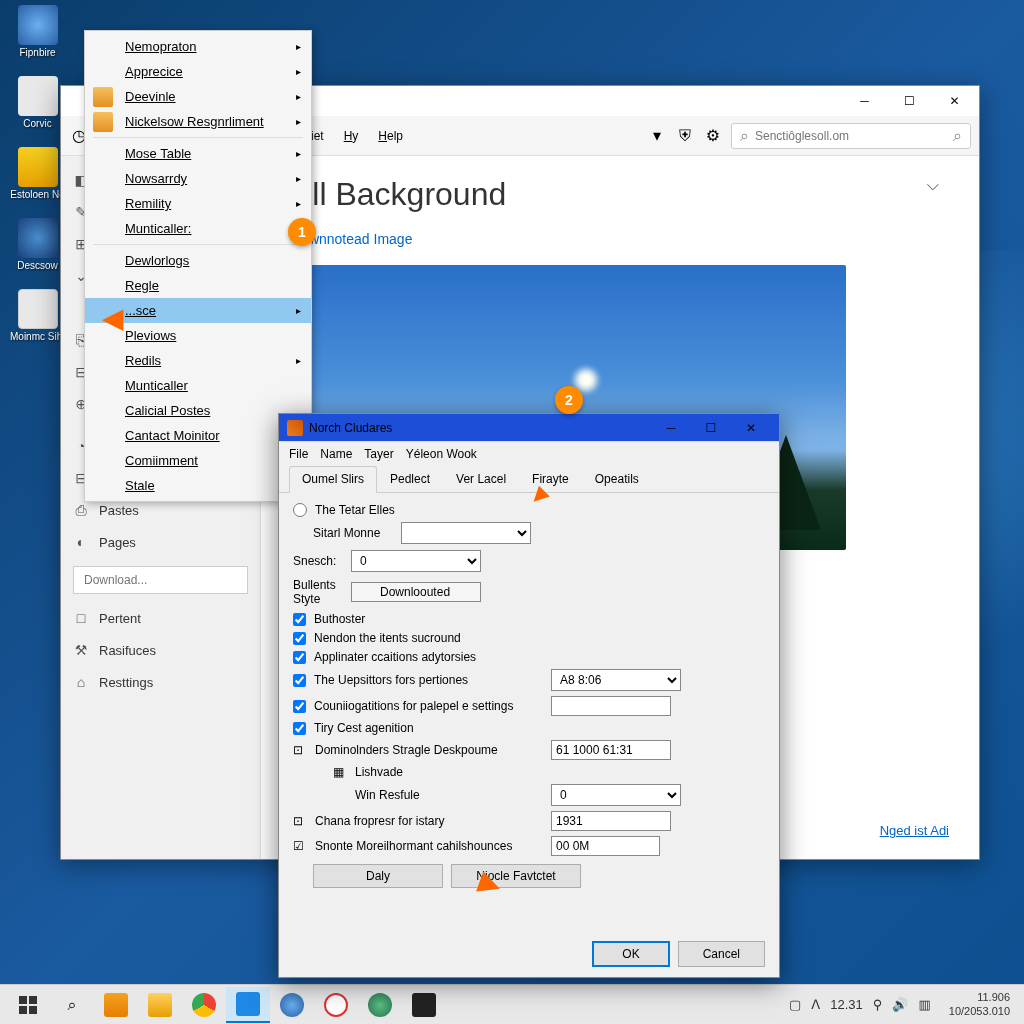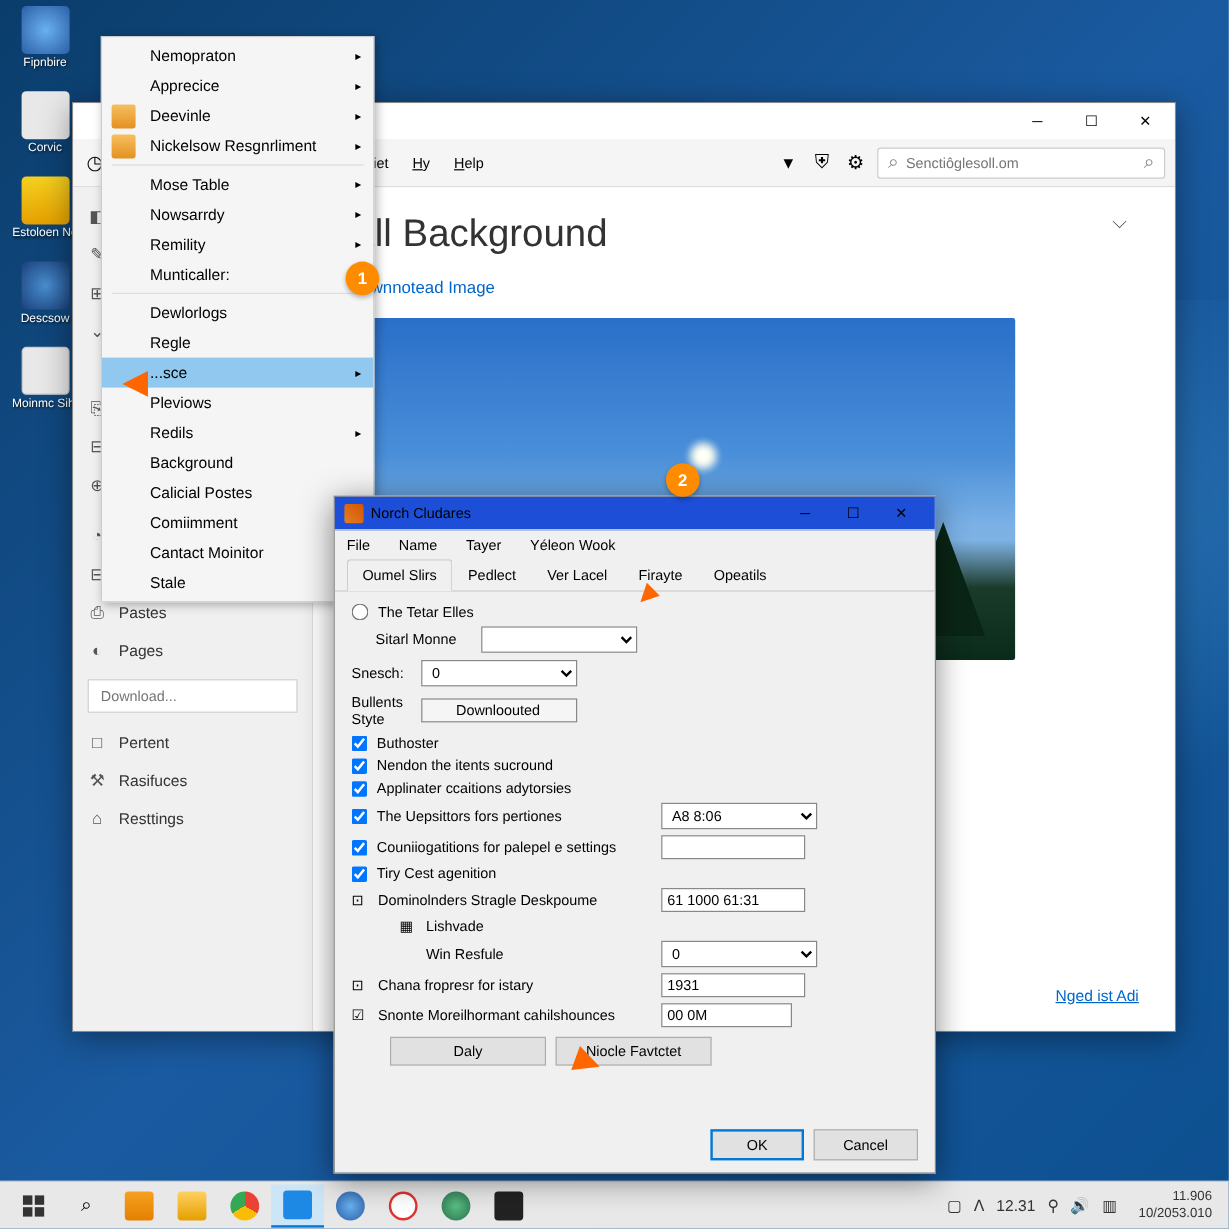--- a/index.html
+++ b/index.html
@@ -38,47 +38,47 @@
 .download-link { color: #0066cc; font-size: 14px; margin-bottom: 18px; display: block; cursor: pointer; }
 .bg-image { width: 555px; height: 285px; background: linear-gradient(to bottom, #2a6fc9 0%, #4a8fd9 40%, #7ab0e5 60%, #9ac5ec 100%); border-radius: 2px; position: relative; overflow: hidden; margin-top: 12px; }
 .bg-image .sun { position: absolute; top: 100px; left: 280px; width: 30px; height: 30px; background: radial-gradient(circle, #fff 0%, #ffe 30%, transparent 70%); border-radius: 50%; filter: blur(2px); }
 .bg-image .trees { position: absolute; bottom: 0; left: 0; right: 0; height: 100px; background: linear-gradient(to top, #0a2a1a 0%, #1a3a2a 60%, transparent 100%); }
 .bg-image .tree-shapes { position: absolute; bottom: 10px; left: 0; right: 0; height: 120px; }
 .content-footer { position: absolute; bottom: 20px; right: 30px; padding-left: 36px; }
 .content-footer a { color: #0066cc; font-size: 13px; text-decoration: underline; cursor: pointer; }
 .dropdown-arrow { position: absolute; top: 20px; right: 40px; font-size: 16px; color: #555; }
 
 
-.context-menu { position: absolute; left: 84px; top: 30px; width: 228px; background: #f5f5f5; border: 1px solid #ccc; box-shadow: 2px 2px 8px rgba(0,0,0,0.3); z-index: 100; padding: 3px 0; }
+.context-menu { position: absolute; left: 84px; top: 30px; width: 228px; background: #f5f5f5; border: 1px solid #ccc; box-shadow: 2px 2px 8px rgba(0,0,0,0.3); z-index: 100; padding: 3px 0; text-decoration: underline; }
 .menu-item { padding: 5px 30px 5px 40px; font-size: 13px; cursor: pointer; position: relative; display: flex; align-items: center; }
 .menu-item.highlighted { background: #90c8f0; }
 .menu-item .arrow { position: absolute; right: 10px; font-size: 10px; }
 .menu-item .menu-icon { position: absolute; left: 8px; width: 20px; height: 20px; }
 .menu-separator { height: 1px; background: #ddd; margin: 3px 8px; }
 
 
 .dialog { position: absolute; left: 278px; top: 413px; width: 502px; height: 565px; background: #f0f0f0; border: 1px solid #888; box-shadow: 0 5px 25px rgba(0,0,0,0.5); z-index: 200; }
 .dialog-titlebar { height: 28px; background: #1d4ed8; display: flex; align-items: center; padding: 0 8px; border-bottom: 1px solid #ddd; }
 .dialog-title { font-size: 12px; flex: 1; display: flex; align-items: center; gap: 6px; }
 .dialog-title-icon { width: 16px; height: 16px; background: linear-gradient(45deg, #e67e22, #d35400); border-radius: 2px; }
 .dialog-titlebar .titlebar-btn { width: 40px; height: 26px; }
-.dialog-menubar { height: 24px; display: flex; align-items: center; padding: 0 10px; gap: 24px; font-size: 12px; }
+.dialog-menubar { height: 24px; display: flex; align-items: center; padding: 0 10px; gap: 12px; font-size: 12px; }
 .dialog-tabs { display: flex; padding: 0 10px; border-bottom: 1px solid #ccc; font-size: 12px; }
 .dialog-tab { padding: 5px 12px; cursor: pointer; border: 1px solid transparent; }
 .dialog-tab.active { background: #f0f0f0; border: 1px solid #ccc; border-bottom: 1px solid #f0f0f0; margin-bottom: -1px; border-radius: 3px 3px 0 0; }
 .dialog-body { padding: 10px 14px; font-size: 12px; }
 .dialog-row { display: flex; align-items: center; margin-bottom: 6px; gap: 8px; min-height: 22px; }
 .dialog-label { width: 50px; font-size: 12px; }
 .dialog-select { flex: 0 0 130px; height: 22px; border: 1px solid #888; background: white; font-size: 12px; padding: 0 4px; }
 .dialog-input { height: 20px; border: 1px solid #888; background: white; font-size: 12px; padding: 0 4px; }
 .dialog-check { display: flex; align-items: center; gap: 8px; margin-bottom: 5px; font-size: 12px; }
 .dialog-check input { width: 14px; height: 14px; }
 .dialog-check-row { display: flex; align-items: center; gap: 8px; margin-bottom: 5px; }
 .dialog-check-label { flex: 0 0 250px; font-size: 12px; display: flex; align-items: center; gap: 8px; }
-.dialog-btn-row { display: flex; gap: 8px; margin-top: 8px; margin-left: 32px; }
+.dialog-btn-row { display: flex; gap: 8px; margin-top: 8px; margin-left: 20px; }
 .dialog-btn { padding: 4px 24px; background: #e1e1e1; border: 1px solid #adadad; font-size: 12px; cursor: pointer; }
 .dialog-footer { position: absolute; bottom: 10px; right: 14px; display: flex; gap: 8px; }
 .dialog-footer .dialog-btn.primary { border: 2px solid #0078d7; padding: 4px 28px; }
 
 
 .taskbar { position: absolute; bottom: 0; left: 0; right: 0; height: 40px; background: #e8e8e8; border-top: 1px solid #ccc; display: flex; align-items: center; padding: 0 6px; }
 .taskbar-btn { width: 44px; height: 36px; display: flex; align-items: center; justify-content: center; cursor: pointer; font-size: 16px; }
 .taskbar-btn.active { background: #cce5f7; border-bottom: 2px solid #0078d7; }
 .taskbar-icon { width: 24px; height: 24px; border-radius: 3px; }
 .systray { margin-left: auto; display: flex; align-items: center; gap: 10px; font-size: 11px; color: #333; padding-right: 8px; }
@@ -267,30 +267,30 @@
       <span class="arrow">▸</span>
     </div>
     <div class="menu-item">
       <span>Pleviows</span>
     </div>
     <div class="menu-item">
       <span>Redils</span>
       <span class="arrow">▸</span>
     </div>
     <div class="menu-item">
-      <span>Background</span>
+      <span>Munticaller</span>
     </div>
     <div class="menu-item">
       <span>Calicial Postes</span>
     </div>
     <div class="menu-item">
+      <span>Cantact Moinitor</span>
+    </div>
+    <div class="menu-item">
       <span>Comiimment</span>
-    </div>
-    <div class="menu-item">
-      <span>Cantact Moinitor</span>
     </div>
     <div class="menu-item">
       <span>Stale</span>
     </div>
   </div>
 
 <div class="dialog">
   <div class="dialog-titlebar">
     <div class="dialog-title">
       <div class="dialog-title-icon"></div>

